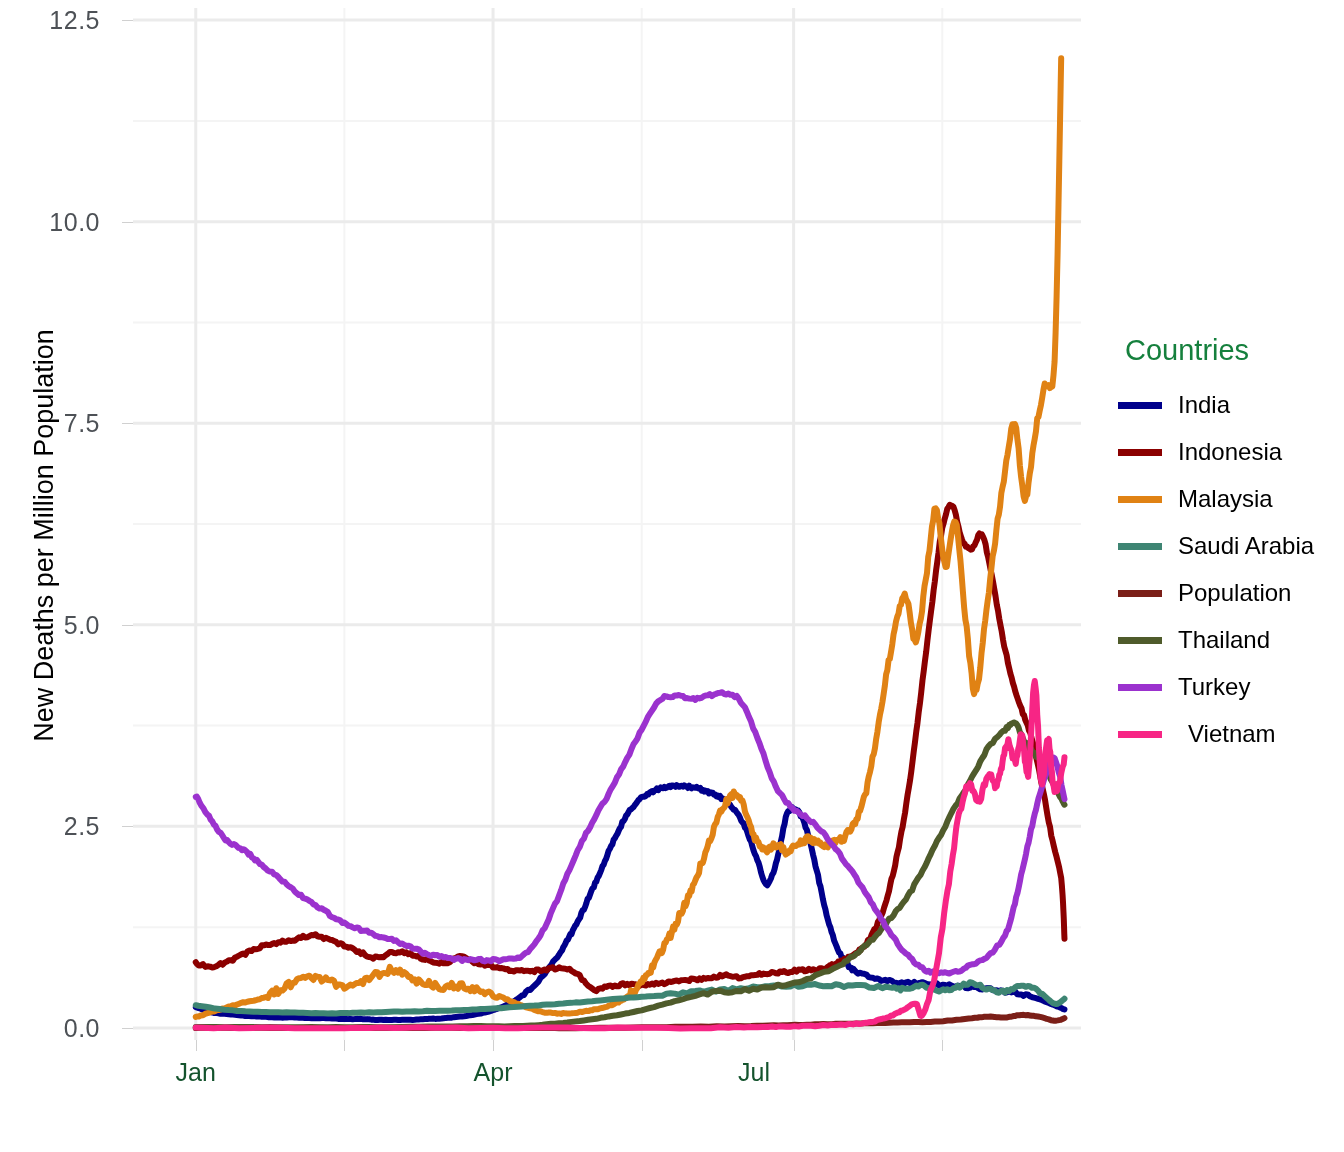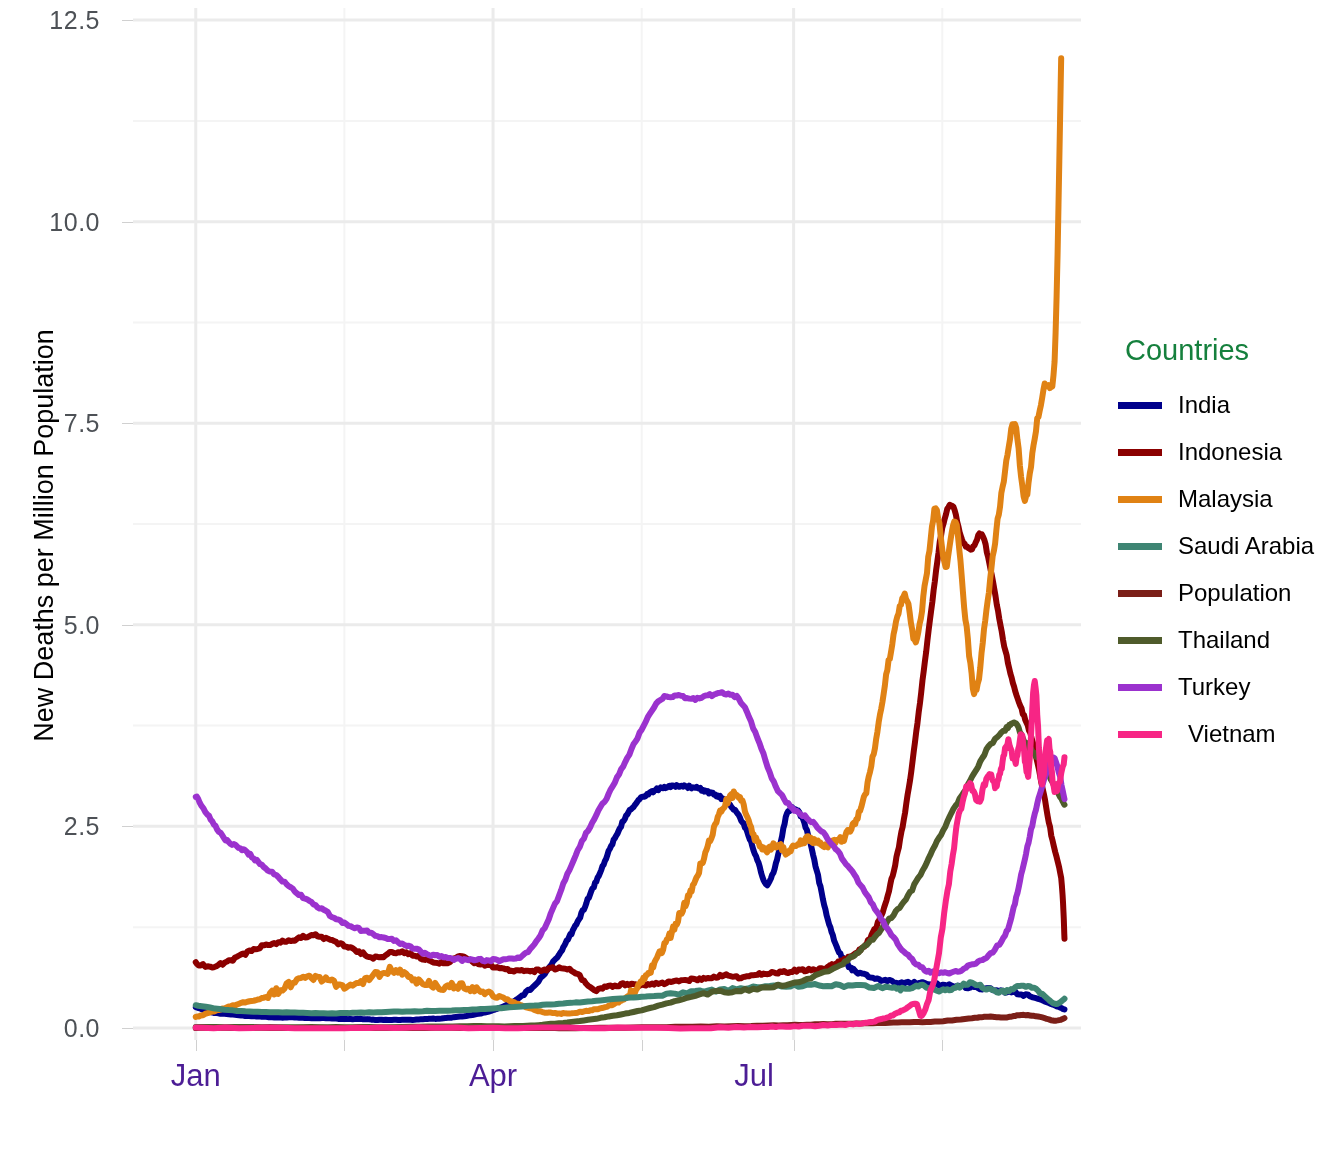--- a/index.html
+++ b/index.html
@@ -84,22 +84,22 @@
   .xtick-mark {
     position: absolute;
     top: 0px;
     width: 1px;
     height: 11px;
     background: #d0d0d0;
   }
   .xtick-label {
     position: absolute;
     top: 18px;
-    font-size: 31px;
-    color: #4c1d95;
+    font-size: 25px;
+    color: #14532d;
     text-align: center;
     transform: translateX(-50%);
     white-space: nowrap;
     font-family: "Liberation Sans", sans-serif;
   }
 
   
   #legend {
     position: absolute;
     left: 1110px;

